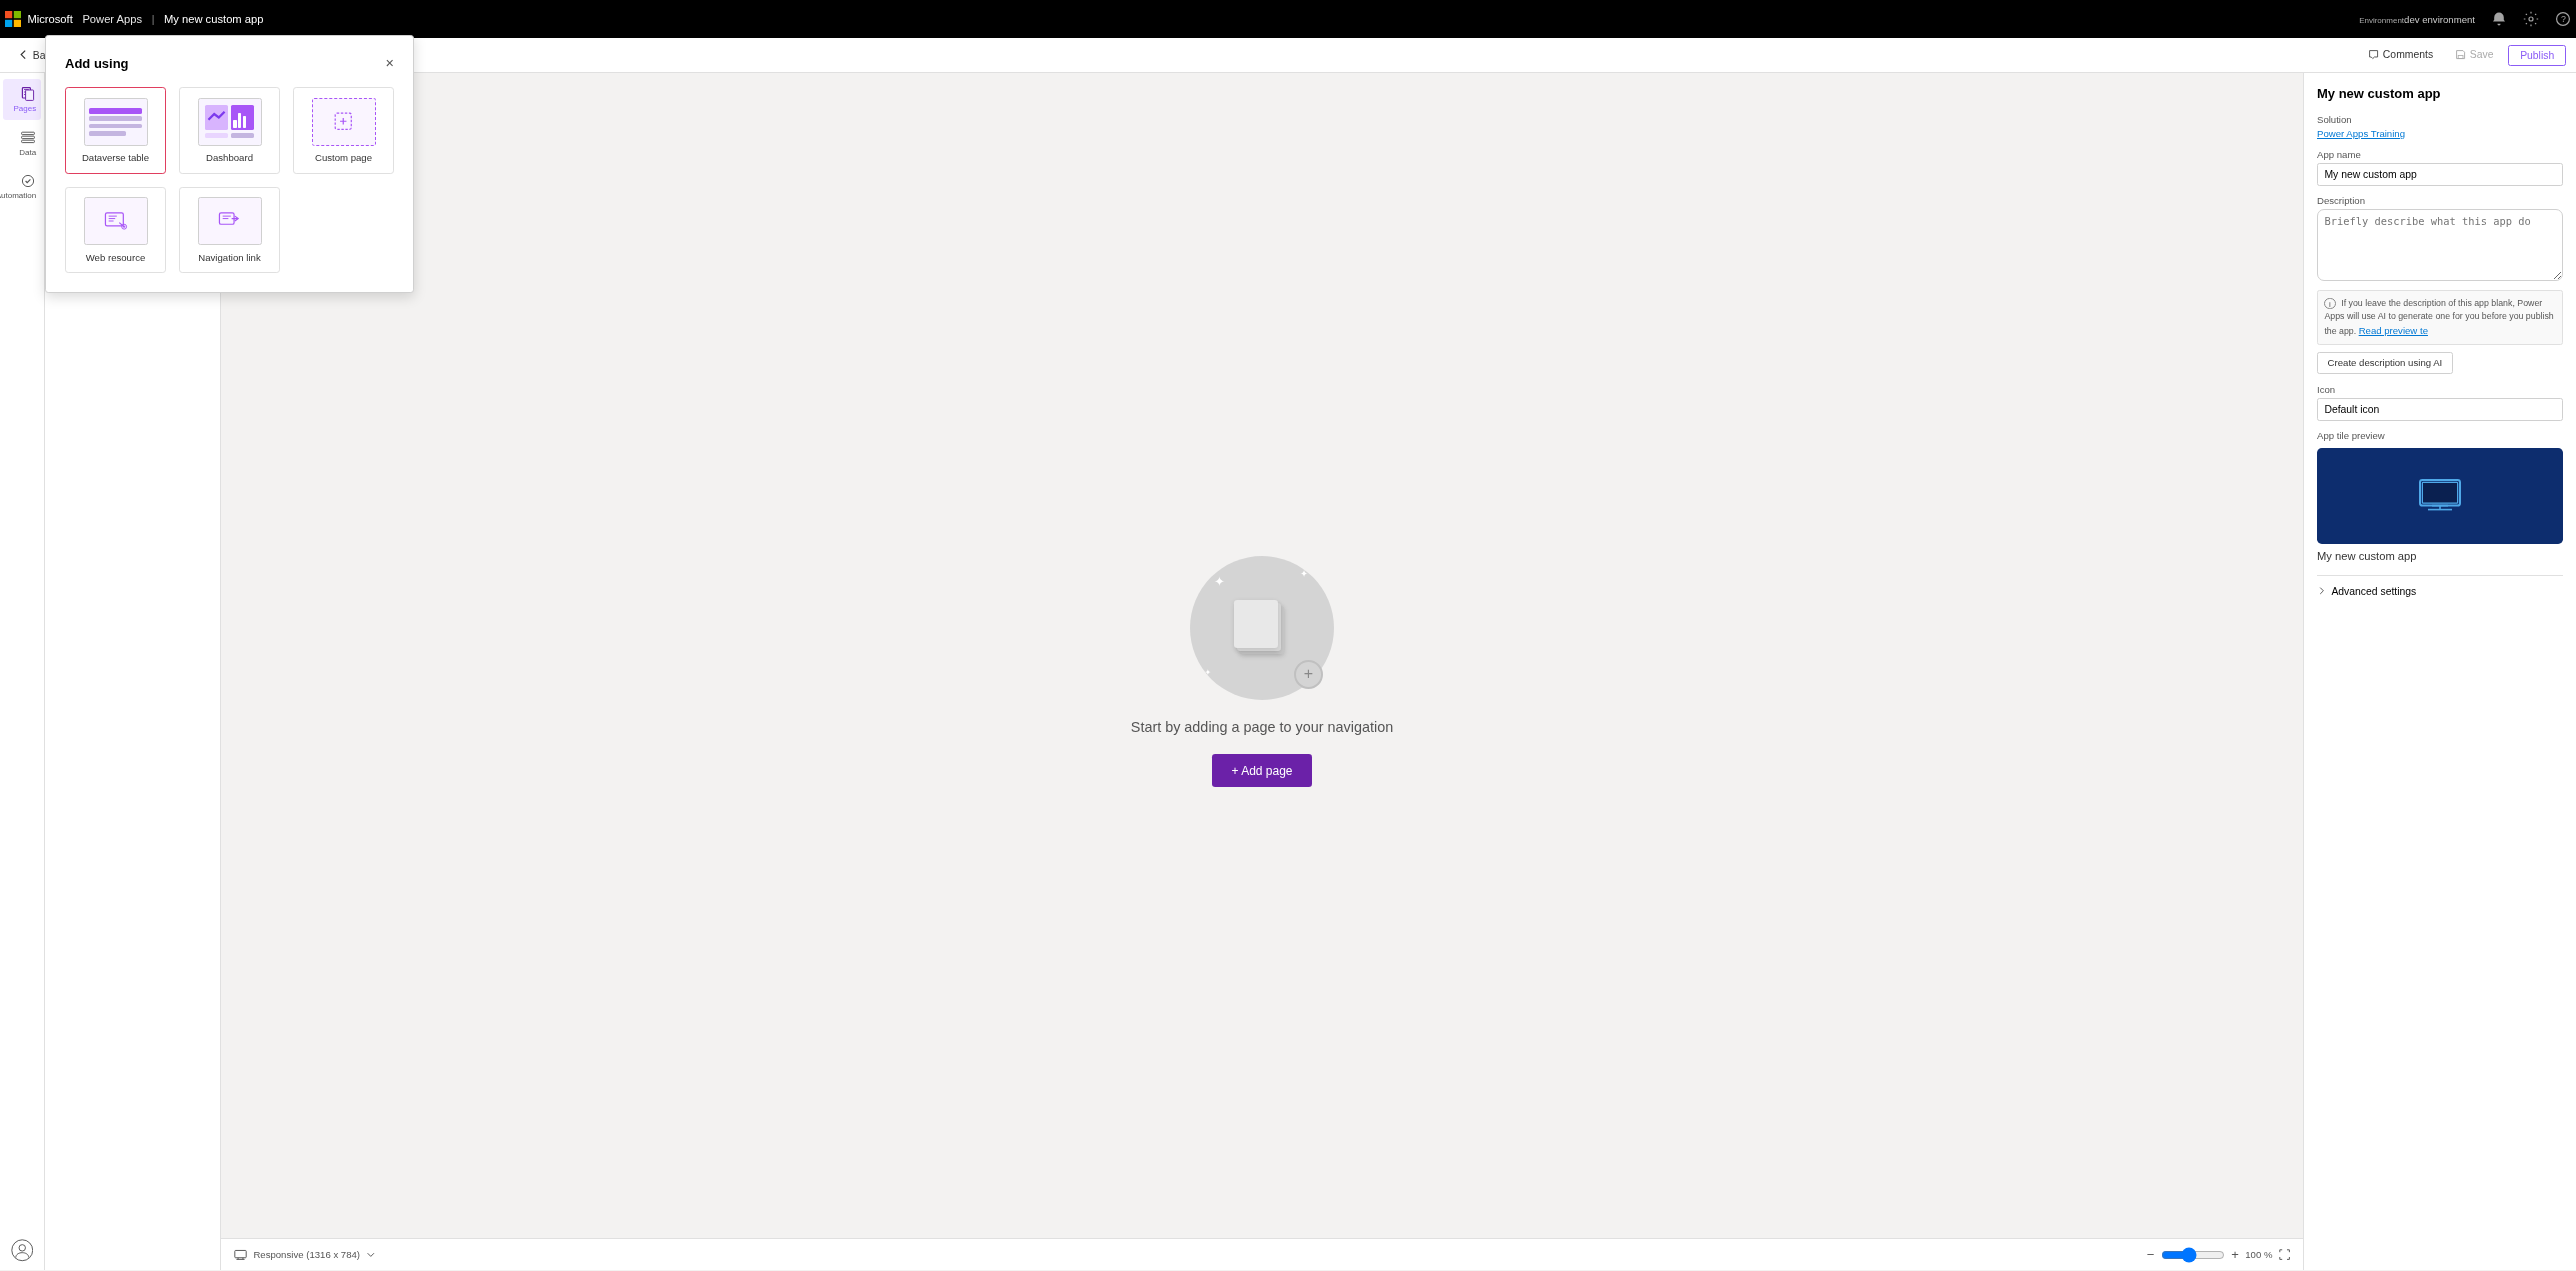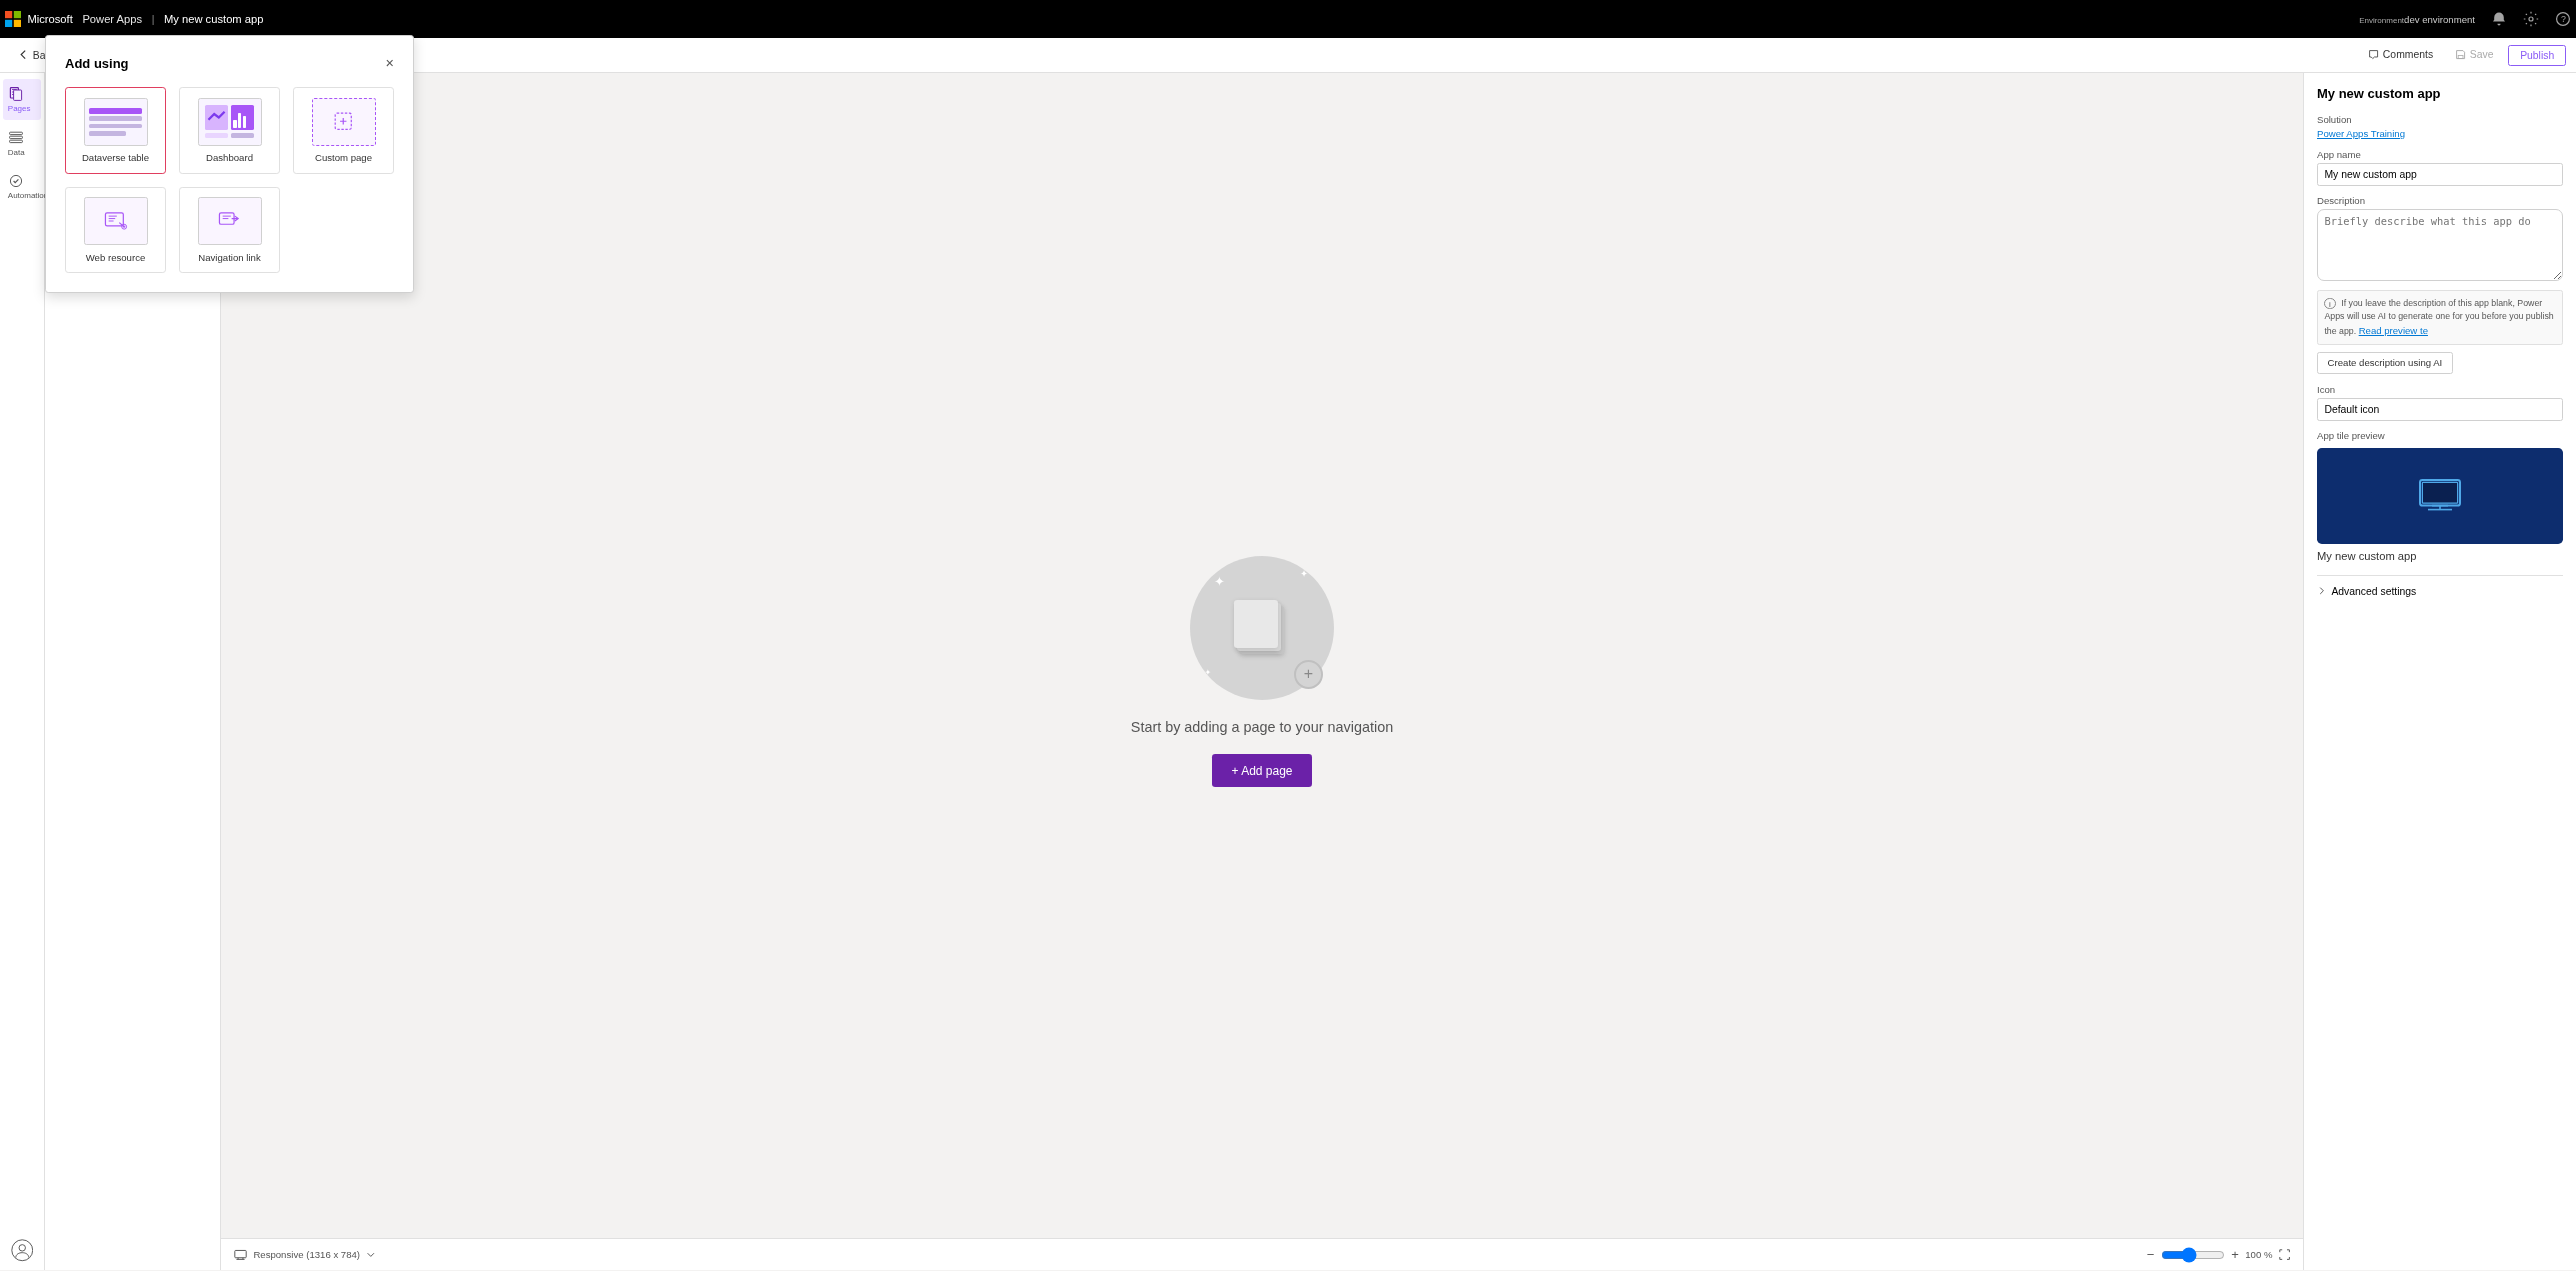--- a/index.html
+++ b/index.html
@@ -28,21 +28,21 @@
     .toolbar-publish { display: flex; align-items: center; gap: 3.2px; padding: 4px 11.2px; border: 0.8px solid #8B5CF6; background: transparent; cursor: pointer; font-size: 10.4px; color: #8B5CF6; border-radius: 2.4px; font-weight: 500; }
 
     
     .main-layout { display: flex; height: calc(1271px - 74px); }
 
     
     .left-sidebar {
       width: 45px; background: #fff; border-right: 0.8px solid #e0e0e0; display: flex; flex-direction: column; align-items: center; padding-top: 6.4px; gap: 3.2px;
     }
     .sidebar-item {
-      display: flex; flex-direction: column; align-items: flex-start; gap: 2.4px; padding: 6.4px 4.8px; cursor: pointer; border-radius: 3.2px; width: 38px; color: #555;
+      display: flex; flex-direction: column; align-items: flex-end; gap: 2.4px; padding: 6.4px 4.8px; cursor: pointer; border-radius: 3.2px; width: 38px; color: #555;
     }
     .sidebar-item.active { background: #f0e8ff; color: #8B5CF6; }
     .sidebar-label { font-size: 8px; text-align: center; }
 
     
     .left-panel {
       width: 176px; background: #fff; border-right: 0.8px solid #e0e0e0; padding: 9.6px 6.4px; overflow-y: auto;
     }
     .left-panel-title { font-size: 11.2px; font-weight: 600; margin-bottom: 6.4px; padding: 0 4.8px; }
 

